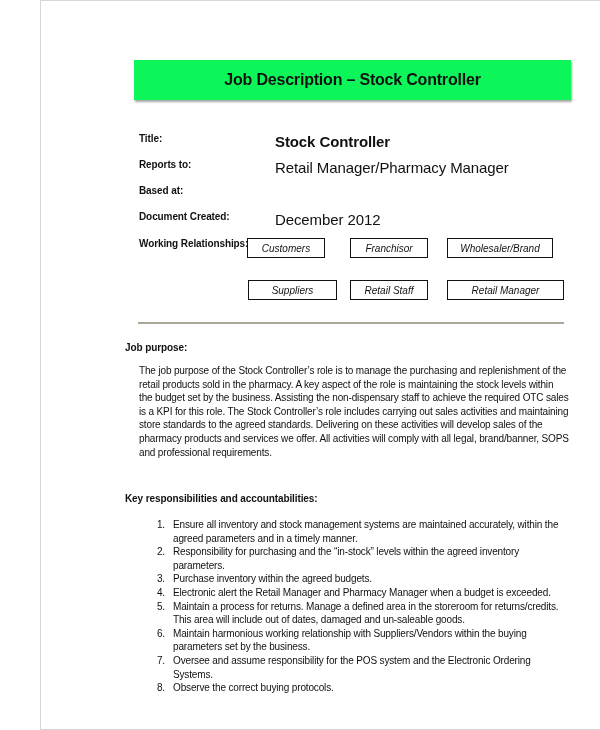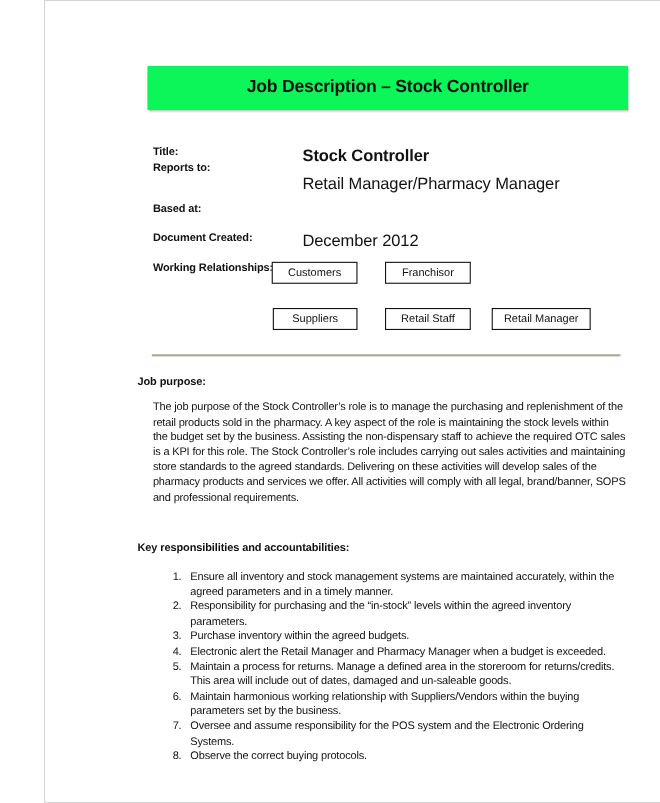--- a/index.html
+++ b/index.html
@@ -59,20 +59,21 @@
     .rel-box {
       position: absolute;
       height: 20px;
       border: 1.5px solid #111;
       box-sizing: border-box;
       display: flex;
       align-items: center;
       justify-content: center;
       font-size: 10px;
       background: #fff;
+      font-style: italic;
     }
     .rule {
       position: absolute;
       left: 97px;
       top: 321px;
       width: 426px;
       height: 0;
       border-top: 2px solid #aca899;
     }
     .section-heading {
@@ -124,44 +125,47 @@
 
 <div class="page">
 
   <div class="banner">
     <span class="banner-title">Job Description – Stock Controller</span>
   </div>
 
   <span class="field-label" style="top:132px;">Title:</span>
   <span class="field-value bold" style="top:132px;">Stock Controller</span>
 
-  <span class="field-label" style="top:146px;">Reports to:</span>
+  <span class="field-label" style="top:158px;">Reports to:</span>
   <span class="field-value" style="top:158px;">Retail Manager/Pharmacy Manager</span>
 
   <span class="field-label" style="top:184px;">Based at:</span>
   <span class="field-value" style="top:184px;"></span>
 
   <span class="field-label" style="top:210px;">Document Created:</span>
   <span class="field-value" style="top:210px;">December 2012</span>
 
   <span class="field-label" style="top:237px;">Working Relationships:</span>
 
   <div class="rel-box" style="left:206px; top:237px; width:78px;">
     <span>Customers</span>
   </div>
   <div class="rel-box" style="left:309px; top:237px; width:78px;">
     <span>Franchisor</span>
   </div>
-  <div class="rel-box" style="left:207px; top:279px; width:77px;">
+  <div class="rel-box" style="left:406px; top:237px; width:106px;">
+    <span>Wholesaler/Brand</span>
+  </div>
+  <div class="rel-box" style="left:207px; top:279px; width:89px;">
     <span>Suppliers</span>
   </div>
   <div class="rel-box" style="left:309px; top:279px; width:78px;">
     <span>Retail Staff</span>
   </div>
-  <div class="rel-box" style="left:406px; top:279px; width:90px;">
+  <div class="rel-box" style="left:406px; top:279px; width:117px;">
     <span>Retail Manager</span>
   </div>
 
   <div class="rule"></div>
 
   <span class="section-heading" style="top:341px;">Job purpose:</span>
   <p class="purpose">The job purpose of the Stock Controller’s role is to manage the purchasing and replenishment of the retail products sold in the pharmacy.  A key aspect of the role is maintaining the stock levels within the budget set by the business. Assisting the non-dispensary staff to achieve the required OTC sales is a KPI for this role. The Stock Controller’s role includes carrying out sales activities and maintaining store standards to the agreed standards. Delivering on these activities will develop sales of the pharmacy products and services we offer. All activities will comply with all legal, brand/banner, SOPS and professional requirements.</p>
 
   <span class="section-heading" style="top:492px;">Key responsibilities and accountabilities:</span>
 

